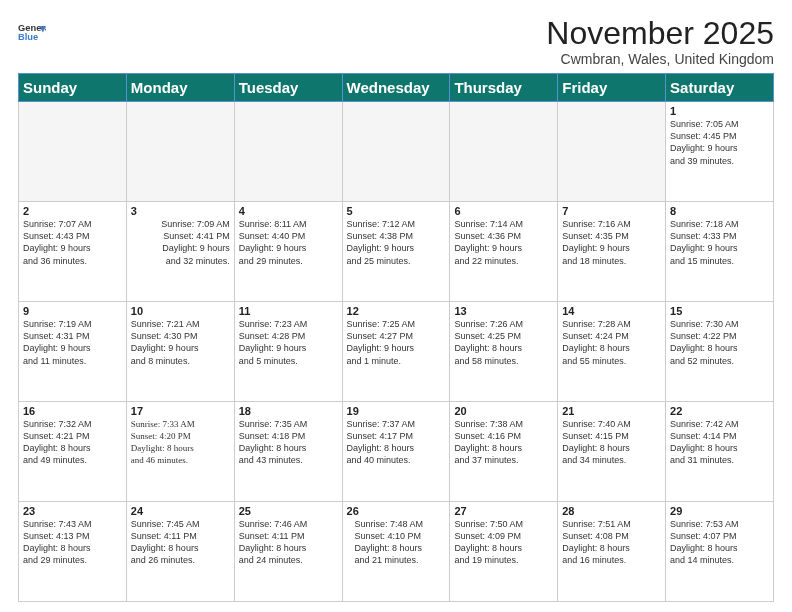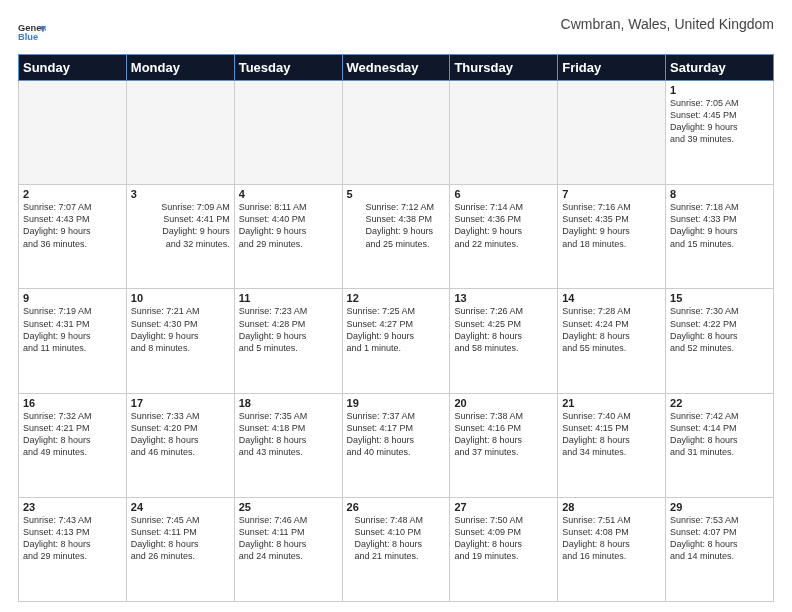--- a/index.html
+++ b/index.html
@@ -47,23 +47,23 @@
       color: #444;
     }
     .calendar {
       flex: 1;
       border: 1px solid #ccc;
       border-collapse: collapse;
       width: 100%;
       table-layout: fixed;
     }
     .calendar thead tr th {
-      background: #0f172a;
+      background: #0f766e;
       color: #fff;
-      font-size: 13px;
+      font-size: 15px;
       font-weight: bold;
       padding: 5px 4px;
       border: 1px solid #5a90d0;
       text-align: left;
     }
     .calendar tbody tr td {
       border: 1px solid #ccc;
       vertical-align: top;
       padding: 3px 4px;
       font-size: 9.5px;
@@ -97,20 +97,21 @@
 <div class="page">
   <div class="header">
     <div class="logo">
       <svg class="logo-icon" viewBox="0 0 36 36">
         <text x="0" y="14" font-size="12" font-weight="bold" fill="#333">General</text>
         <text x="0" y="26" font-size="12" font-weight="bold" fill="#3d7cc9">Blue</text>
         <polygon points="28,8 36,8 32,16" fill="#3d7cc9"></polygon>
       </svg>
     </div>
     <div class="header-right">
+      <div class="title">November 2025</div>
       <div class="subtitle">Cwmbran, Wales, United Kingdom</div>
     </div>
   </div>
 
   <table class="calendar">
     <thead>
       <tr>
         <th>Sunday</th>
         <th>Monday</th>
         <th>Tuesday</th>
@@ -153,21 +154,21 @@
           </td>
           <td>
             <span class="day-num">4</span>
             <div class="day-info" style="white-space: pre-line;">Sunrise: 8:11 AM
 Sunset: 4:40 PM
 Daylight: 9 hours
 and 29 minutes.</div>
           </td>
           <td>
             <span class="day-num">5</span>
-            <div class="day-info" style="white-space: pre-line; margin-left: 19px;">Sunrise: 7:12 AM
+            <div class="day-info" style="white-space: pre-line;">Sunrise: 7:12 AM
 Sunset: 4:38 PM
 Daylight: 9 hours
 and 25 minutes.</div>
           </td>
           <td>
             <span class="day-num">6</span>
             <div class="day-info" style="white-space: pre-line;">Sunrise: 7:14 AM
 Sunset: 4:36 PM
 Daylight: 9 hours
 and 22 minutes.</div>
@@ -241,21 +242,21 @@
         <tr>
           <td>
             <span class="day-num">16</span>
             <div class="day-info" style="white-space: pre-line;">Sunrise: 7:32 AM
 Sunset: 4:21 PM
 Daylight: 8 hours
 and 49 minutes.</div>
           </td>
           <td>
             <span class="day-num">17</span>
-            <div class="day-info" style="white-space: pre-line;">Sunrise: 7:33 AM
+            <div class="day-info" style="white-space: pre-line; font-family: Liberation Serif, serif;">Sunrise: 7:33 AM
 Sunset: 4:20 PM
 Daylight: 8 hours
 and 46 minutes.</div>
           </td>
           <td>
             <span class="day-num">18</span>
             <div class="day-info" style="white-space: pre-line;">Sunrise: 7:35 AM
 Sunset: 4:18 PM
 Daylight: 8 hours
 and 43 minutes.</div>

